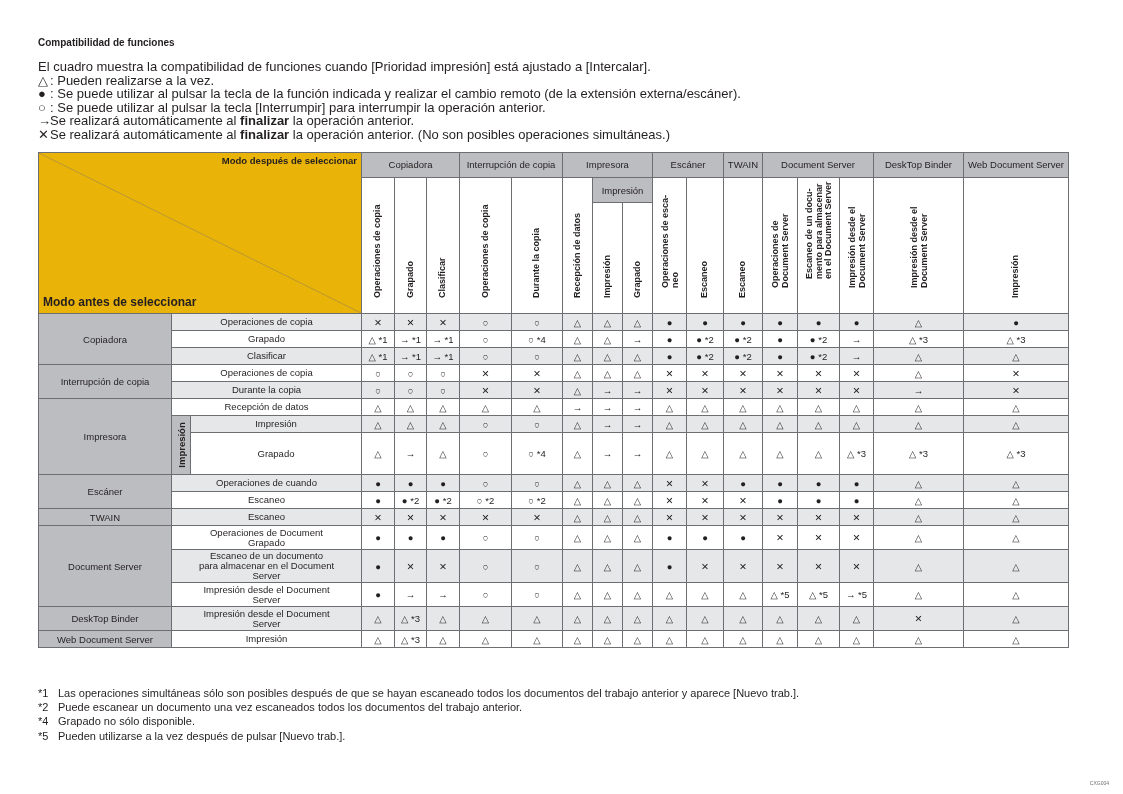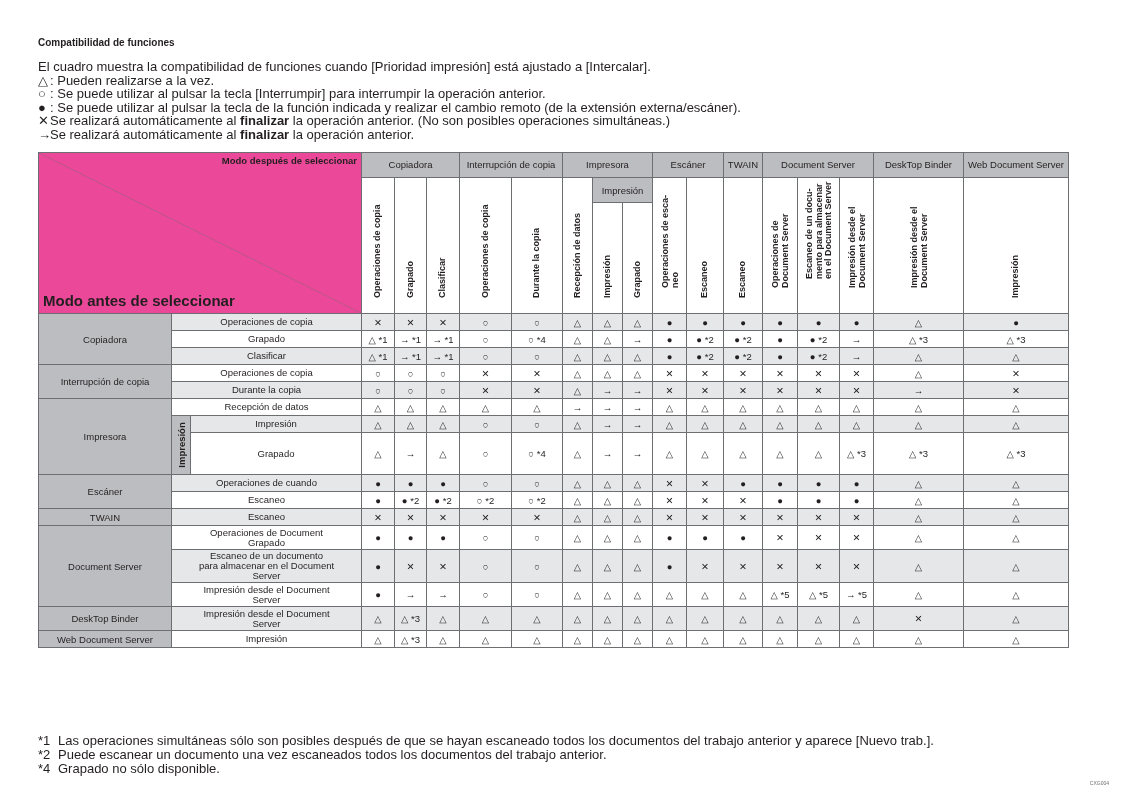--- a/index.html
+++ b/index.html
@@ -12,58 +12,58 @@
   table.grid { position:absolute; left:38px; top:152px; border-collapse:collapse;
                font-size:9.2px; table-layout:fixed; }
   table.grid td, table.grid th { border:1px solid #6d6e71; padding:0; text-align:center;
                vertical-align:middle; font-weight:normal; }
   th.grp { background:#bcbdc0; font-weight:bold; height:24px; line-height:10px; font-size:9.5px; }
   th.sub { background:#bcbdc0; font-weight:bold; height:22px; font-size:9.5px; }
   th.colh { background:#fff; height:110px; position:relative; }
   th.colh .rot { position:absolute; left:50%; bottom:6px; transform-origin:0 0;
                  transform:rotate(-90deg) translateY(-50%); white-space:nowrap; text-align:left;
                  font-weight:bold; line-height:9.5px; font-size:9px; }
-  th.corner { background:#ec4899; position:relative; height:160px;text-decoration:underline; }
+  th.corner { background:#eab308; position:relative; height:160px;text-decoration:underline; }
   .corner-svg { position:absolute; left:0; top:0; width:100%; height:100%; }
   .corner-top { position:absolute; right:4px; top:2px; font-weight:bold; font-size:9.5px; }
-  .corner-bot { position:absolute; left:4px; bottom:4px; font-weight:bold; font-size:15px; }
+  .corner-bot { position:absolute; left:4px; bottom:4px; font-weight:bold; font-size:12px; }
   td.cat { background:#bcbdc0; font-weight:bold; text-align:left; padding-left:7px; font-size:9.5px; }
   td.sublbl { font-weight:bold; text-align:left; padding-left:6px; line-height:10px; font-size:9.5px; }
   td.vlbl { background:#bcbdc0; width:18px; position:relative; }
   td.vlbl span { position:absolute; left:50%; top:50%; transform:translate(-50%,-50%) rotate(-90deg);
                  font-weight:bold; white-space:nowrap; font-size:9.5px; }
   tr.shade td:not(.cat):not(.vlbl) { background:#e6e7e8; }
   tr.white td:not(.cat):not(.vlbl) { background:#ffffff; }
   td.val { font-size:9.5px; white-space:nowrap; }
-  .foot { position:absolute; left:38px; top:686px; font-size:13px; line-height:14.2px;margin-top:48px; }
+  .foot { position:absolute; left:38px; top:686px; font-size:11px; line-height:14.2px; }
   .foot .fn { white-space:nowrap; }
   .foot .fk { display:inline-block; width:20px; }
   .code { position:absolute; right:14px; bottom:8px; font-size:5px; color:#6d6e71; }
 </style>
 </head>
 <body>
 
 <div class="title">Compatibilidad de funciones</div>
 
 <div class="intro">
   <div class="line">El cuadro muestra la compatibilidad de funciones cuando [Prioridad impresión] está ajustado a [Intercalar].</div>
   <div class="line">
     <span class="sym">△</span><span>: Pueden realizarse a la vez.</span>
   </div>
   <div class="line">
+    <span class="sym">●</span><span>: Se puede utilizar al pulsar la tecla de la función indicada y realizar el cambio remoto (de la extensión externa/escáner).</span>
+  </div>
+  <div class="line">
     <span class="sym">○</span><span>: Se puede utilizar al pulsar la tecla [Interrumpir] para interrumpir la operación anterior.</span>
   </div>
   <div class="line">
-    <span class="sym">●</span><span>: Se puede utilizar al pulsar la tecla de la función indicada y realizar el cambio remoto (de la extensión externa/escáner).</span>
+    <span class="sym">→</span><span>Se realizará automáticamente al </span><b>finalizar</b><span> la operación anterior.</span>
   </div>
   <div class="line">
     <span class="sym">✕</span><span>Se realizará automáticamente al </span><b>finalizar</b><span> la operación anterior. (No son posibles operaciones simultáneas.)</span>
-  </div>
-  <div class="line">
-    <span class="sym">→</span><span>Se realizará automáticamente al </span><b>finalizar</b><span> la operación anterior.</span>
   </div>
 </div>
 
 <table class="grid">
   <colgroup>
     <col style="width:133px">
       <col style="width:18px">
       <col style="width:171px">
     <col style="width:33px">
       <col style="width:32px">
@@ -481,15 +481,16 @@
         <td class="val">△</td>
         <td class="val">△</td>
       </tr>
     </tbody>
 </table>
 
 <div class="foot" id="footnotes">
     <div class="fn"><span class="fk">*1</span><span>Las operaciones simultáneas sólo son posibles después de que se hayan escaneado todos los documentos del trabajo anterior y aparece [Nuevo trab.].</span></div>
     <div class="fn"><span class="fk">*2</span><span>Puede escanear un documento una vez escaneados todos los documentos del trabajo anterior.</span></div>
     <div class="fn"><span class="fk">*4</span><span>Grapado no sólo disponible.</span></div>
+    <div class="fn"><span class="fk">*5</span><span>Pueden utilizarse a la vez después de pulsar [Nuevo trab.].</span></div>
   </div>
 
 <div class="code">CXG004</div>
 
 </body></html>

